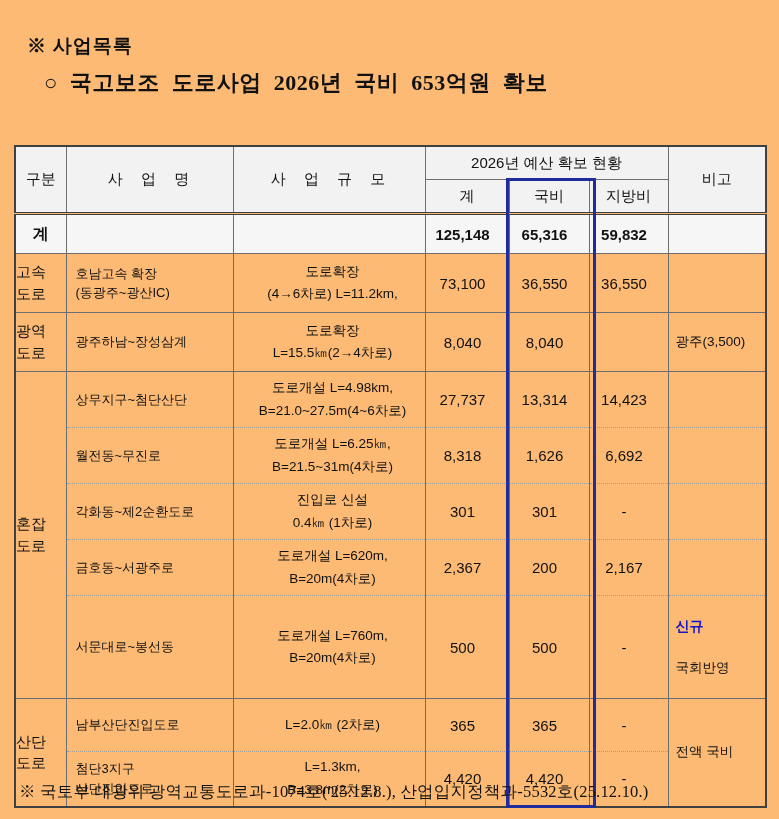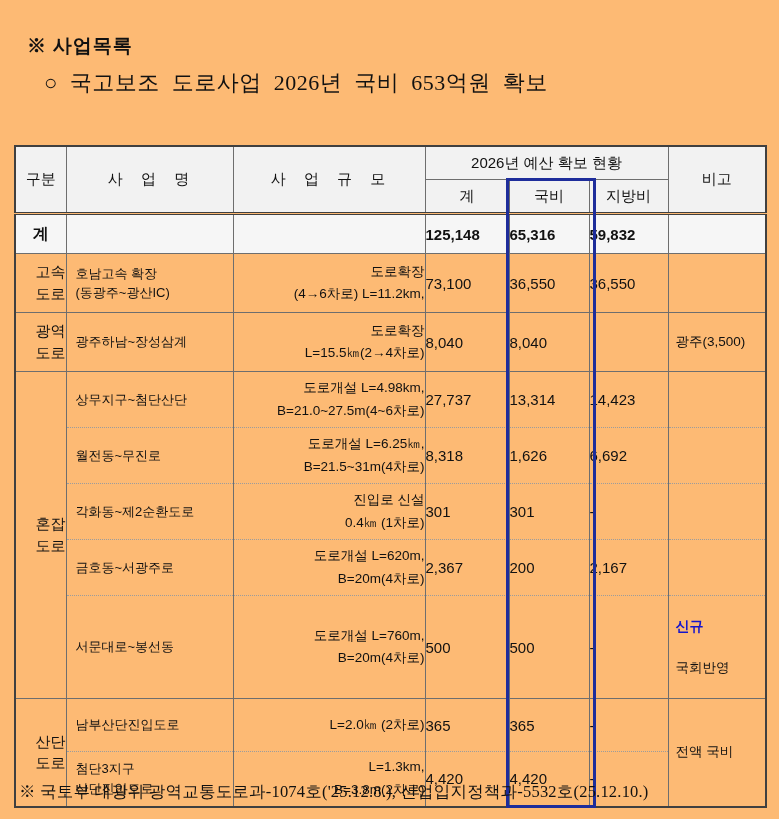--- a/index.html
+++ b/index.html
@@ -3,42 +3,42 @@
 <meta charset="utf-8">
 <style>
   html,body { margin:0; padding:0; background:#ffffff; }
   .page { position:relative; width:779px; height:819px; background:#fdba74;
           font-family:"Liberation Sans", sans-serif; color:#111; overflow:hidden; }
 
   .doc-title { position:absolute; left:27px; top:33px;
                font-family:"Liberation Serif", serif; font-size:19px; font-weight:bold;
                letter-spacing:1px; }
   .doc-subtitle { position:absolute; left:44px; top:68px;
-                  font-family:"Liberation Serif", serif; font-size:22px; font-weight:normal;
+                  font-family:"Liberation Serif", serif; font-size:22px; font-weight:bold;
                   letter-spacing:0.5px; word-spacing:6px; }
   .unit-note { position:absolute; right:67px; top:113px;
                font-family:"Liberation Serif", serif; font-size:13.5px;margin-top:37px; }
 
   .table-wrap { position:absolute; left:14px; top:145px; }
   table { border-collapse:collapse; table-layout:fixed; width:751px;
           border:2px solid #404040; }
   th, td { border:1px solid #6e6e6e; padding:0; vertical-align:middle; overflow:hidden; }
   th { background:#f2f2f2; font-weight:normal; font-size:15px; height:32px; }
   tr.hrow { height:32px; }
   tr.trow { height:40px; }
   tr.r59 { height:59px; }
   tr.r56 { height:56px; }
   tr.r53 { height:53px; }
   tr.r55 { height:55px; }
   tr.trow td { border-top:3px double #404040; background:#f6f6f6; font-weight:bold; }
 
-  td.g   { text-align:right; font-size:15px; white-space:pre-line; line-height:1.45; }
+  td.g   { text-align:left; font-size:15px; white-space:pre-line; line-height:1.45; }
   td.nm  { text-align:left; padding-left:9px;  font-size:13px;   white-space:pre-line; line-height:1.5; }
-  td.sc  { text-align:right; padding-left:7px;  font-size:13.5px; white-space:pre-line; line-height:1.65; }
-  td.num { text-align:left; padding-right:9px; font-size:15px; }
+  td.sc  { text-align:center; padding-left:7px;  font-size:13.5px; white-space:pre-line; line-height:1.65; }
+  td.num { text-align:center; padding-right:9px; font-size:15px; }
   td.note{ text-align:left; padding-left:7px;  font-size:13.5px; line-height:1.5; white-space:pre-line;border-radius:17px; }
   td.c   { text-align:center; }
   .note-new { color:#1414cc; font-weight:bold; font-size:14px; }
 
   .dt { border-top:1px dotted #9c9c9c !important; }
   .db { border-bottom:1px dotted #9c9c9c !important; }
 
   .hlbox { position:absolute; left:492px; top:33px; bottom:0; width:84px;
            border:3px solid #1e2d9b; pointer-events:none; }
 

